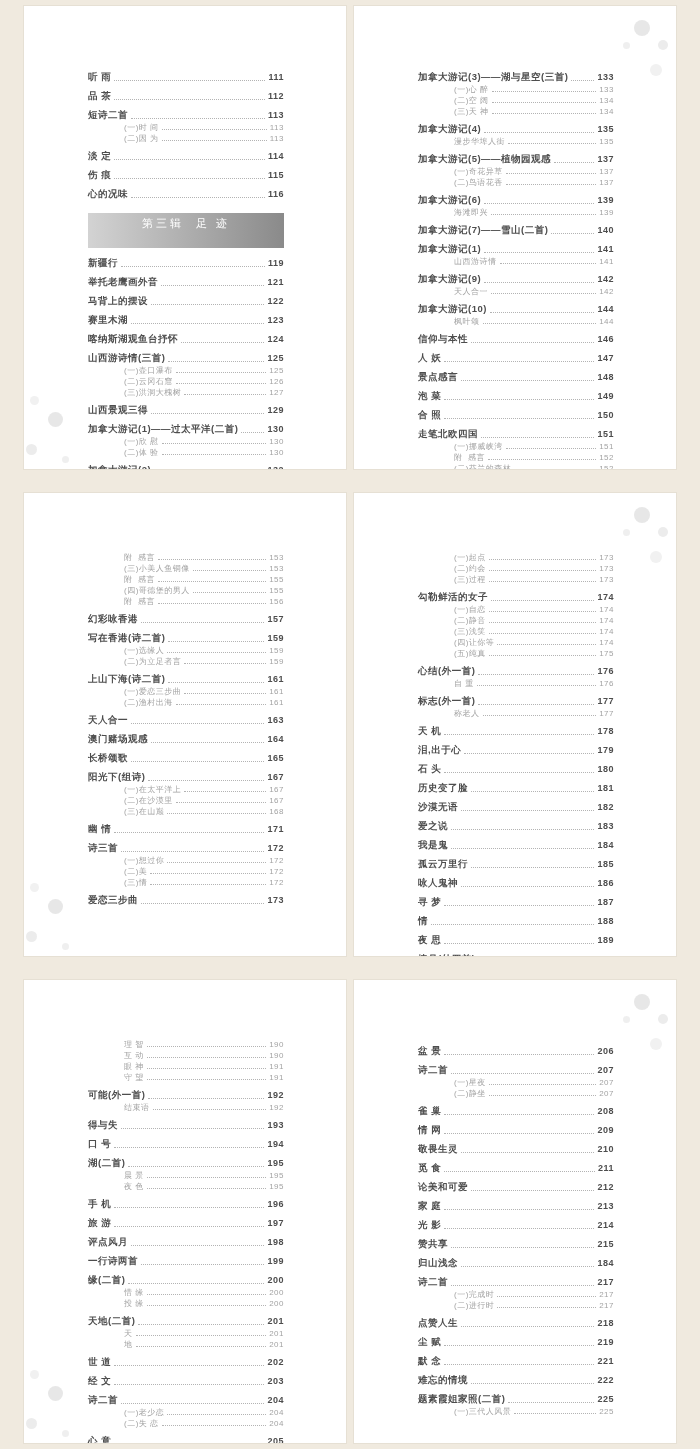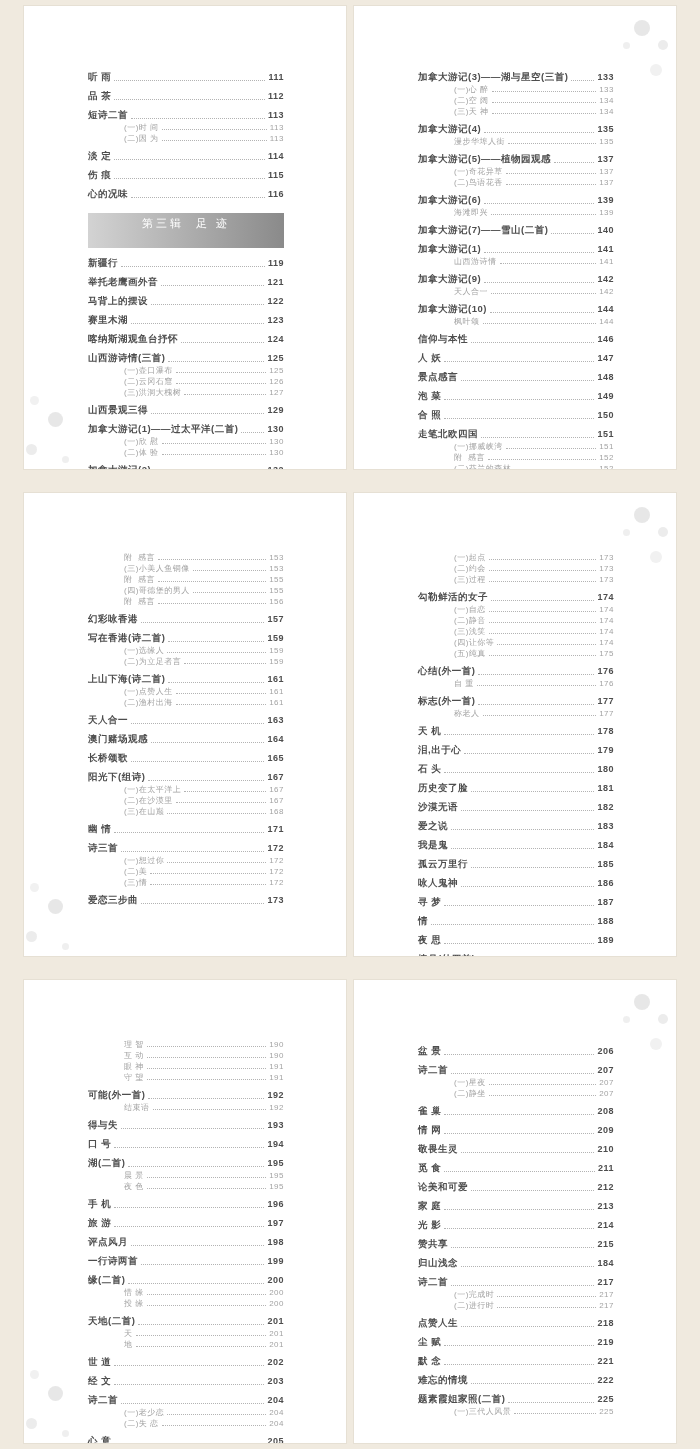--- a/index.html
+++ b/index.html
@@ -374,21 +374,21 @@
           <span class="t">(二)为立足者言</span>
           <span class="leader"></span>
           <span class="num">159</span>
         </div>
         <div class="row lvl0">
           <span class="t">上山下海(诗二首)</span>
           <span class="leader"></span>
           <span class="num">161</span>
         </div>
         <div class="row lvl1">
-          <span class="t">(一)点赞人生</span>
+          <span class="t">(一)爱恋三步曲</span>
           <span class="leader"></span>
           <span class="num">161</span>
         </div>
         <div class="row lvl1">
           <span class="t">(二)渔村出海</span>
           <span class="leader"></span>
           <span class="num">161</span>
         </div>
         <div class="row lvl0">
           <span class="t">天人合一</span>

